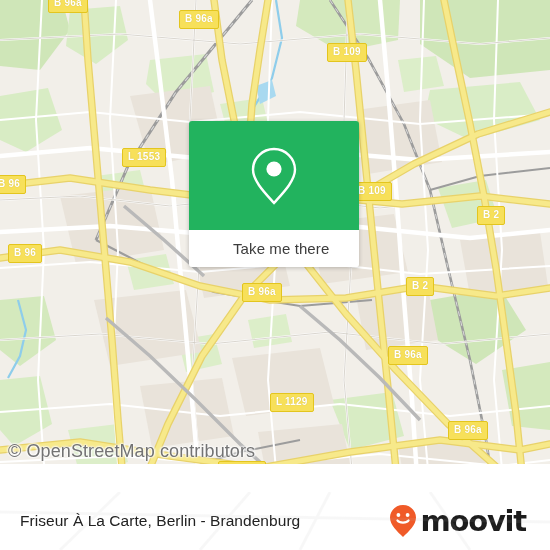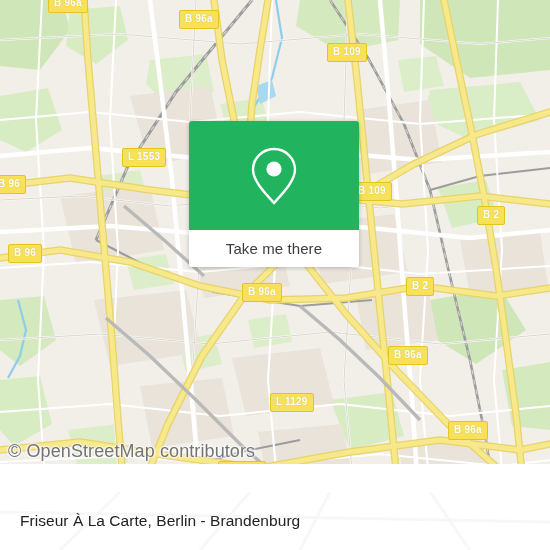--- a/index.html
+++ b/index.html
@@ -76,21 +76,22 @@
     background: #22b35e;
     display: flex;
     align-items: center;
     justify-content: center;
   }
   #poi-card-bottom {
     height: 37px;
     background: #ffffff;
     display: flex;
     align-items: center;
-    justify-content: center;
+    justify-content: flex-start;
+    padding-left: 44px;
   }
   #take-me-there-label {
     font-size: 15px;
     color: #3c3c3c;
     font-family: "Liberation Sans", sans-serif;
     letter-spacing: 0.1px;
   }
 
   
   #footer {
@@ -309,15 +310,24 @@
         <path d="M60,58 L120,0"></path>
         <path d="M200,58 L250,0"></path>
         <path d="M330,0 L300,58"></path>
         <path d="M430,0 L470,58"></path>
         <path d="M0,20 L550,30"></path>
       </g>
     </svg>
 
     <div id="footer-title">Friseur À La Carte, Berlin - Brandenburg</div>
 
+    <div id="brand-logo">
+      <svg width="30" height="34" viewBox="0 0 30 34" xmlns="http://www.w3.org/2000/svg">
+        <path d="M15 1 C7.8 1 2 6.6 2 13.6 C2 21 9.2 27.6 15 33 C20.8 27.6 28 21 28 13.6 C28 6.6 22.2 1 15 1 Z" fill="#f05a28"></path>
+        <circle cx="10.4" cy="11" r="1.9" fill="#ffffff"></circle>
+        <circle cx="19.6" cy="11" r="1.9" fill="#ffffff"></circle>
+        <path d="M9.4 16.4 C11.4 19.4 18.6 19.4 20.6 16.4" fill="none" stroke="#ffffff" stroke-width="2.1" stroke-linecap="round"></path>
+      </svg>
+      <span id="brand-wordmark">moovit</span>
+    </div>
   </div>
 
 </div>
 
 </body></html>

